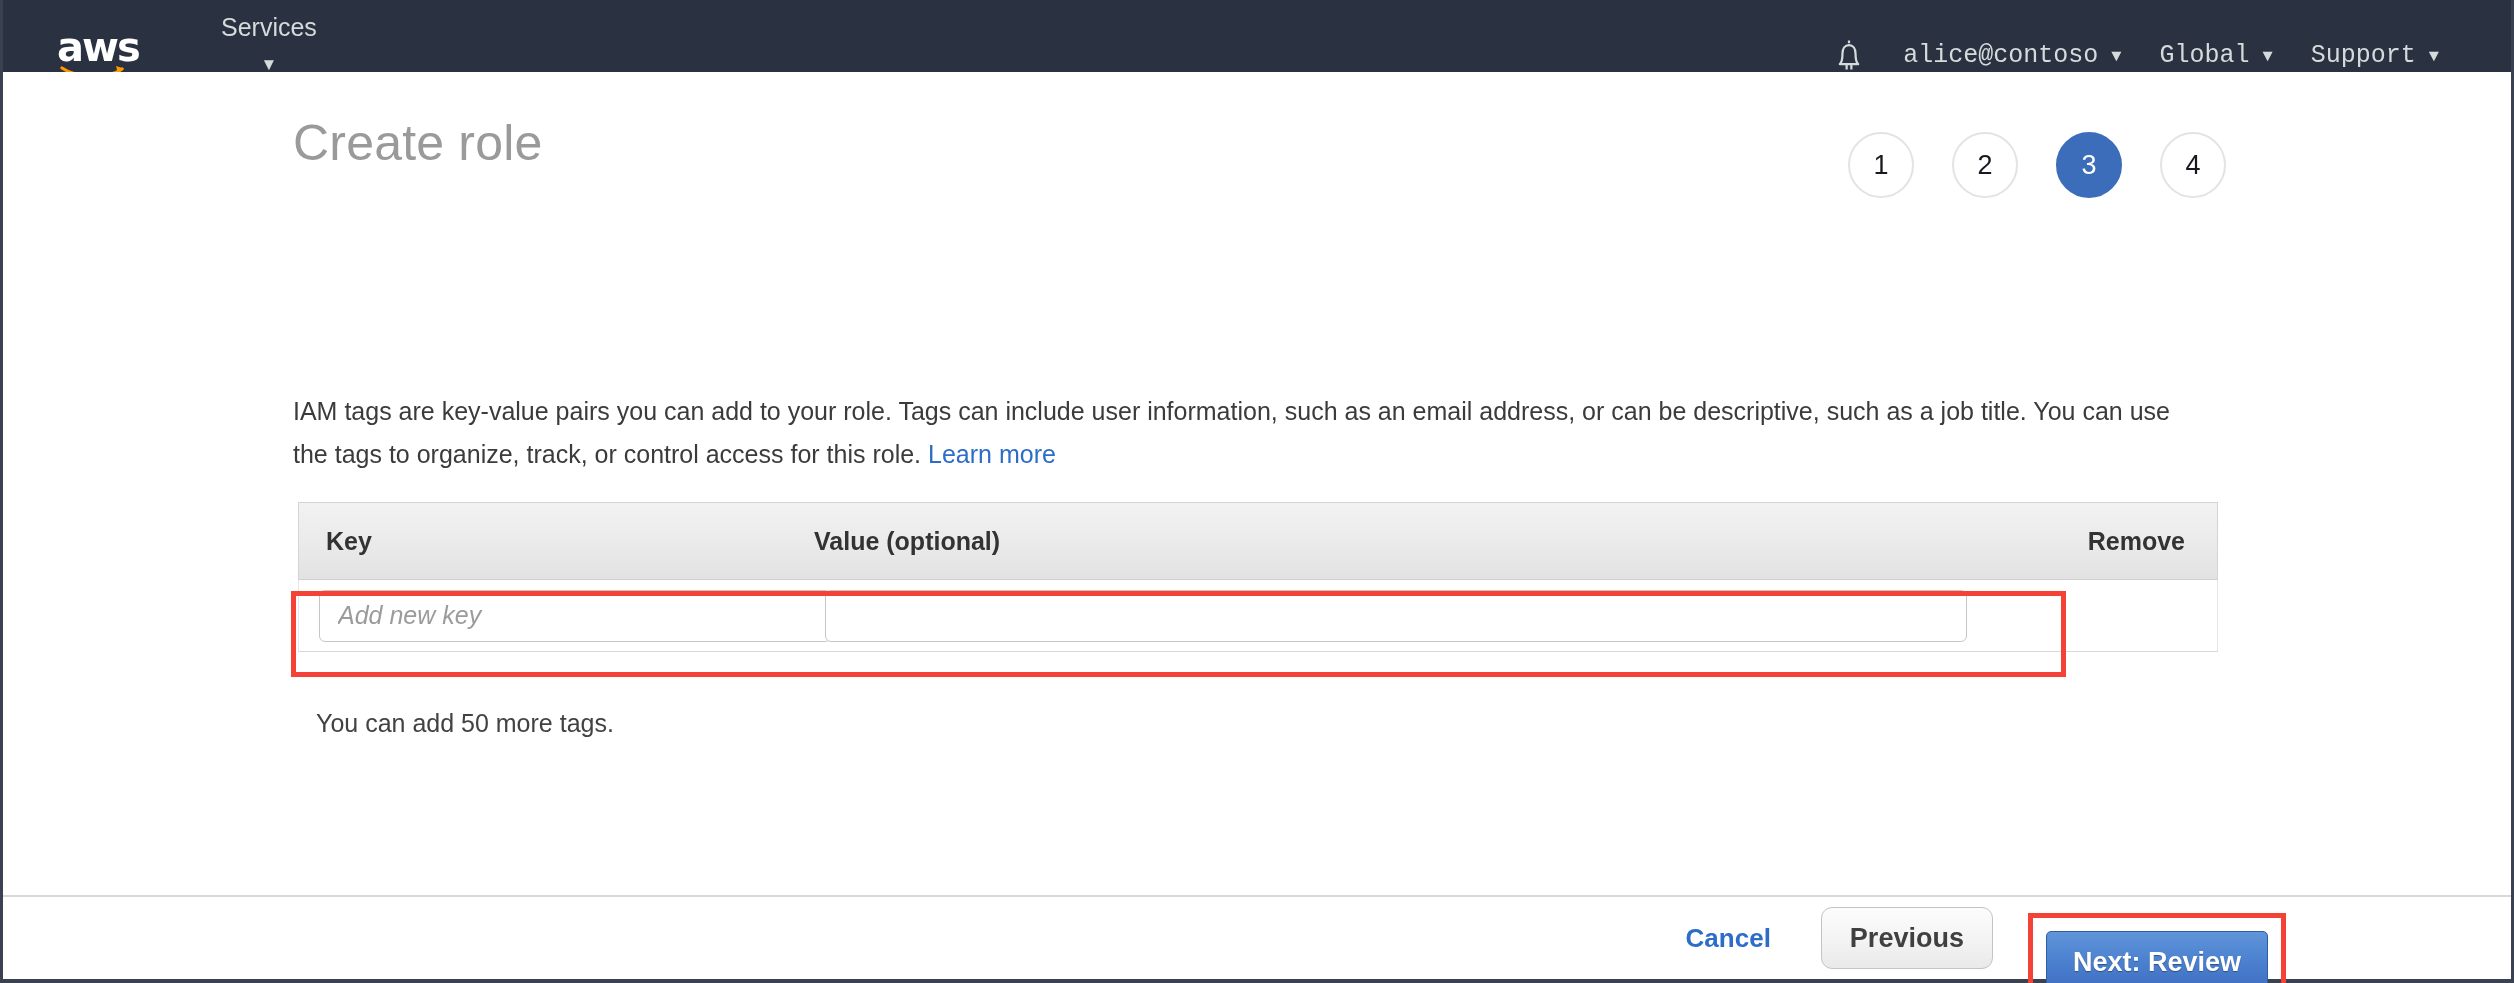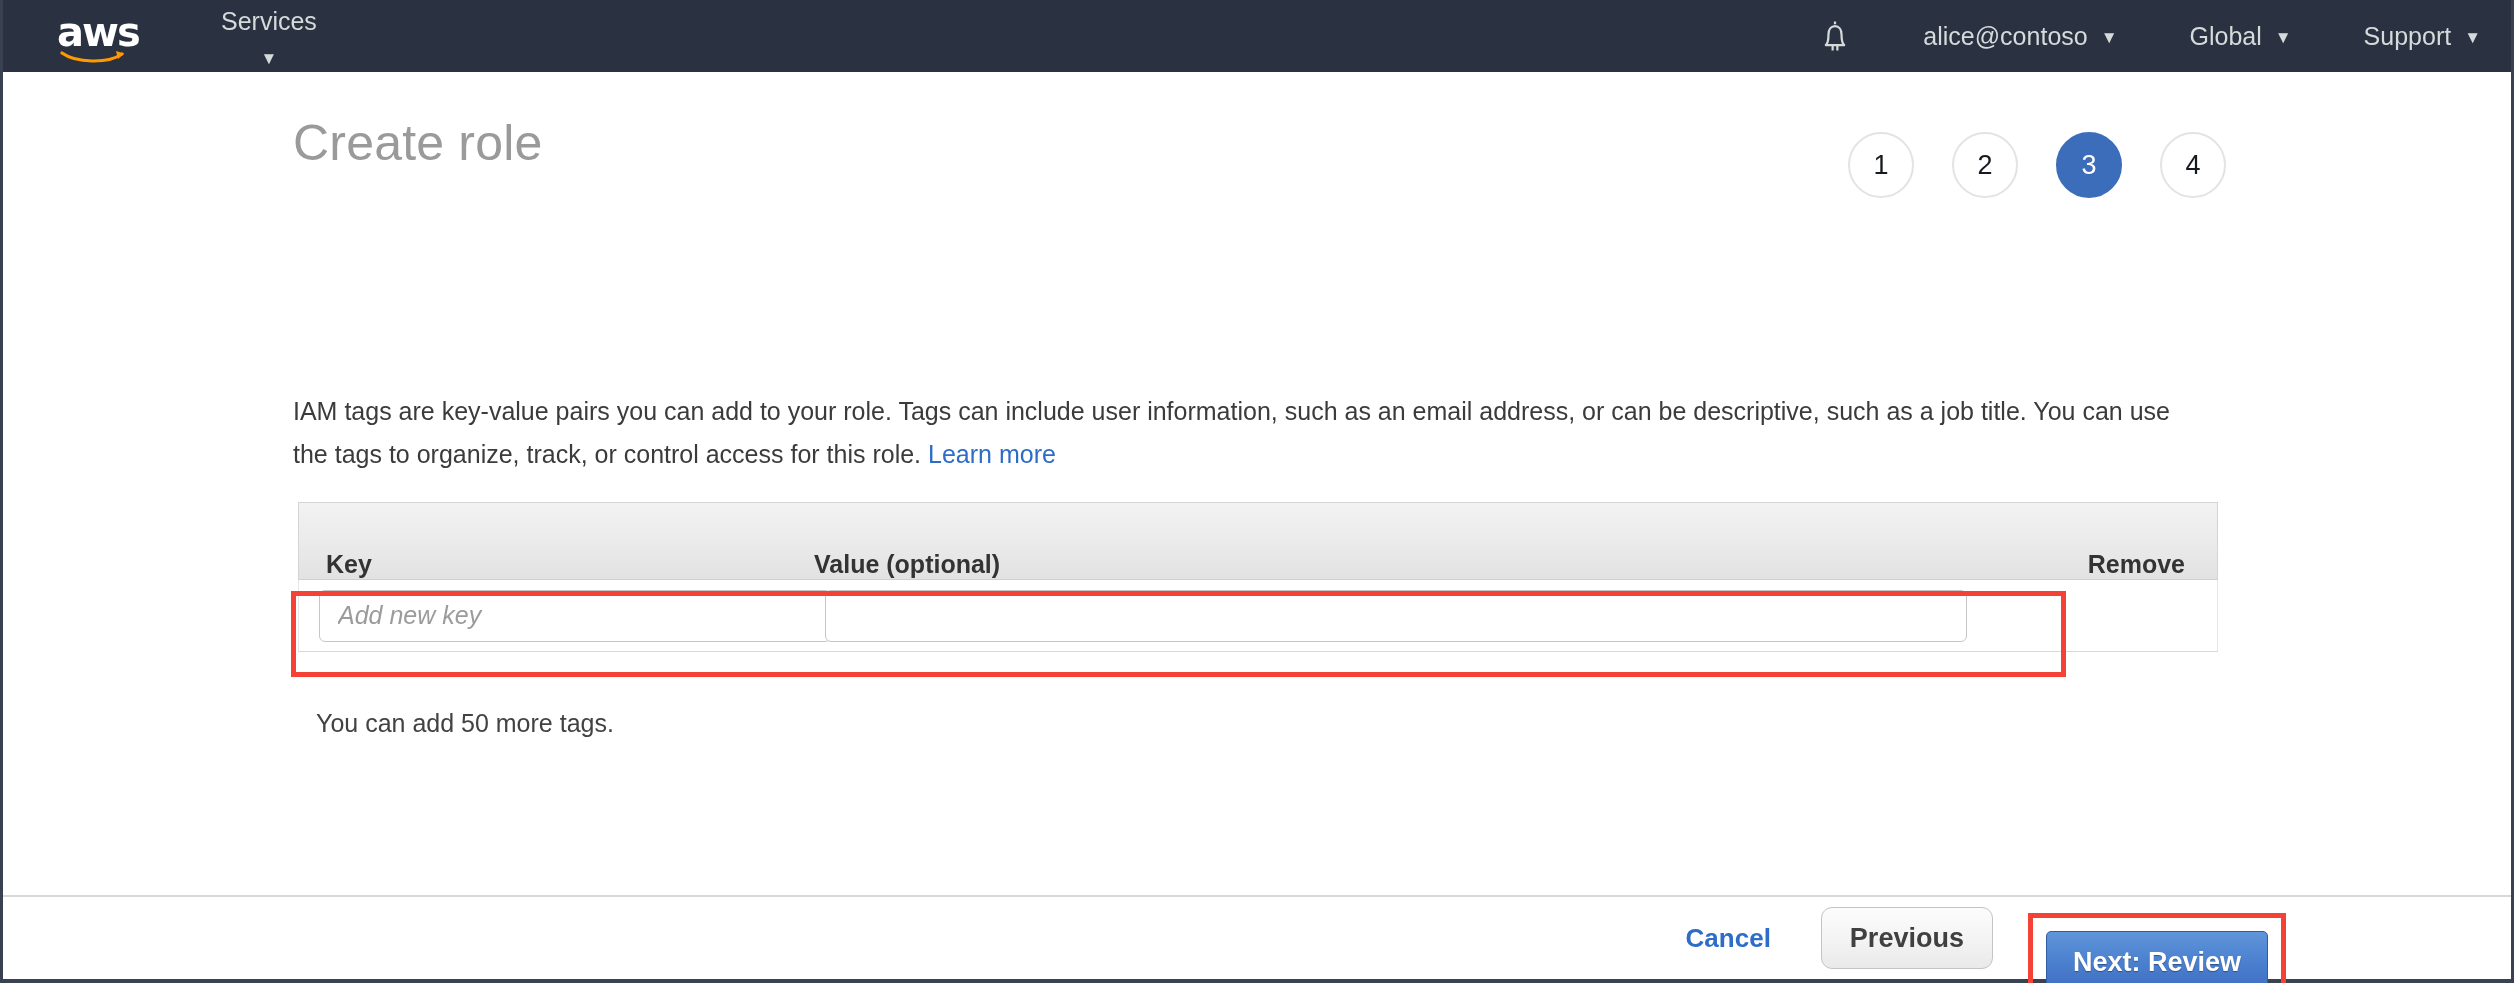--- a/index.html
+++ b/index.html
@@ -23,21 +23,21 @@
   }
 
   
   .topnav {
     position: absolute;
     top: 0; left: 0;
     width: 2508px;
     height: 72px;
     background: #2a3140;
     display: flex;
-    align-items: center;
+    align-items: flex-end;
     color: #d5dbdb;
   }
 
   .aws-logo {
     width: 86px;
     height: 42px;
     margin-left: 54px;
     position: relative;
     display: block;
   }
@@ -73,22 +73,23 @@
     position: relative;
     top: 1px;
   }
 
   .nav-services { margin-left: 78px; flex-direction: column; }
 
   .nav-right {
     margin-left: auto;
     display: flex;
     align-items: center;
-    gap: 72px;
-    margin-right: 30px;
+    gap: 38px;
+    margin-right: 72px;
+    font-family: Liberation Mono, monospace;
   }
 
   .bell-icon {
     width: 32px;
     height: 34px;
     display: block;
     cursor: pointer;
   }
 
   
@@ -164,21 +165,21 @@
   
   .tags-table {
     position: absolute;
     left: 295px;
     top: 430px;
     width: 1920px;
   }
 
   .table-head {
     display: flex;
-    align-items: flex-end;
+    align-items: center;
     height: 78px;
     background: linear-gradient(to bottom, #f2f2f2 0%, #eaeaea 55%, #e2e2e2 100%);
     border: 1px solid #d4d4d4;
     border-bottom: 1px solid #cfcfcf;
     font-size: 25px;
     font-weight: 700;
     color: #333333;
   }
   .th-key    { width: 515px; padding-left: 27px; }
   .th-value  { flex: 1; }

